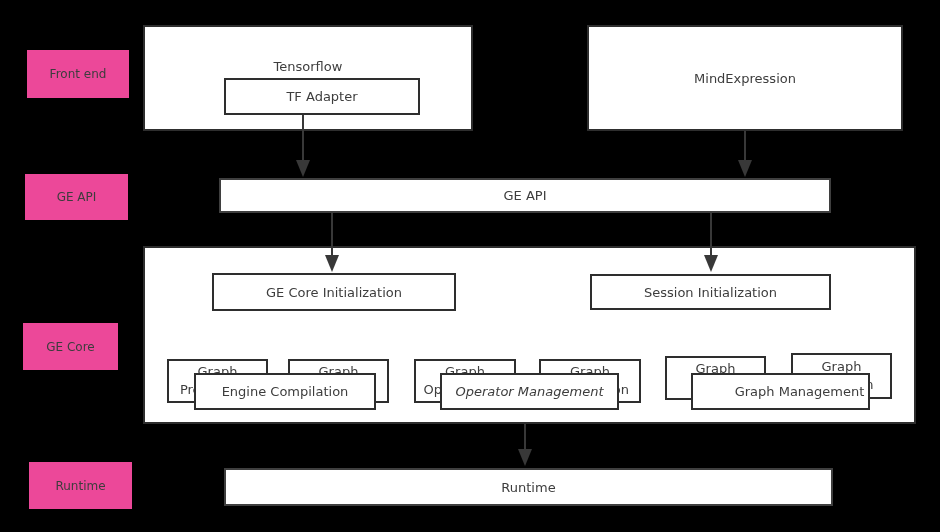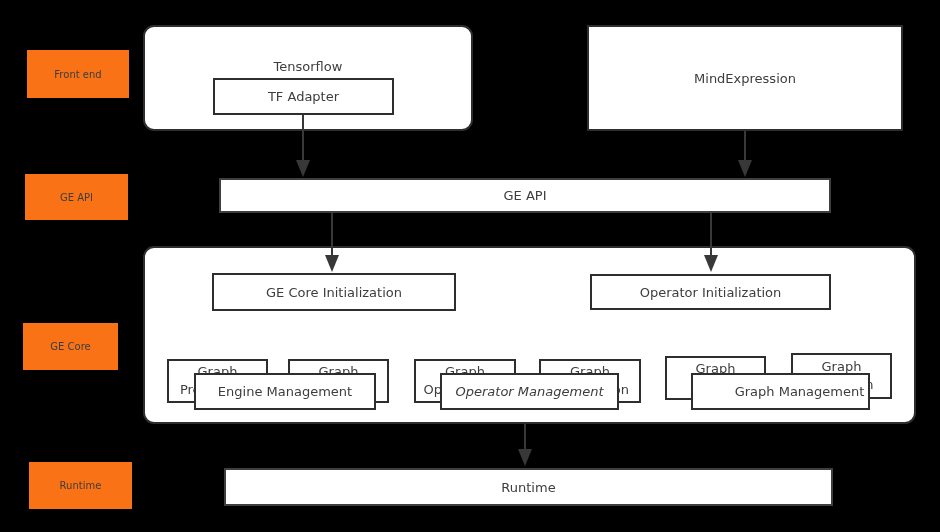--- a/index.html
+++ b/index.html
@@ -2,31 +2,31 @@
 <html><head>
 <meta charset="utf-8">
 <style>
   html,body { margin:0; padding:0; background:#000; }
   .canvas {
     position:relative; width:940px; height:532px; background:#000000;
     font-family:"DejaVu Sans","Liberation Sans",sans-serif;
     color:#3d3d3d; overflow:hidden;
   }
   .row-label {
-    position:absolute; background:#f97316; color:#3d3d3d;
+    position:absolute; background:#ec4899; color:#3d3d3d;
     display:flex; align-items:center; justify-content:center;
-    font-size:10px;
+    font-size:12px;
   }
   .box {
     position:absolute; background:#ffffff; border:2px solid #2e2e2e;
     box-sizing:border-box; display:flex; align-items:center; justify-content:center;
     font-size:13px; text-align:center; color:#3d3d3d;
   }
   .bar { border-color:#3f3f3f; }
-  .box.container { display:block;border-radius:11px; }
+  .box.container { display:block; }
   .top-text {
     position:absolute; left:0; right:0; top:32px; text-align:center;
     font-size:13px; color:#3d3d3d;
   }
   .two-line { white-space:pre-line; line-height:1.35;margin-top:38px; }
   .arrow-shaft { position:absolute; width:2px; background:#383838; z-index:10; }
   .arrow-head {
     position:absolute; width:0; height:0; z-index:10;
     border-left:7px solid transparent; border-right:7px solid transparent;
     border-top:17px solid #383838;
@@ -38,45 +38,45 @@
 <div class="canvas">
 
   <div class="row-label" style="left:27px; top:50px; width:102px; height:48px;">Front end</div>
   <div class="row-label" style="left:25px; top:174px; width:103px; height:46px;">GE API</div>
   <div class="row-label" style="left:23px; top:323px; width:95px; height:47px;">GE Core</div>
   <div class="row-label" style="left:29px; top:462px; width:103px; height:47px;">Runtime</div>
 
   <div class="box container" style="left:143px; top:25px; width:330px; height:106px;">
     <div class="top-text">Tensorflow</div>
   </div>
-  <div class="box" style="left:213px; top:78px; width:181px; height:37px;">TF Adapter</div>
+  <div class="box" style="left:224px; top:78px; width:196px; height:37px;">TF Adapter</div>
 
   <div class="box" style="left:587px; top:25px; width:316px; height:106px;">MindExpression</div>
 
   <div class="box bar" style="left:219px; top:178px; width:612px; height:35px;">GE API</div>
 
   <div class="box container" style="left:143px; top:246px; width:773px; height:178px;"></div>
 
   <div class="box" style="left:212px; top:273px; width:244px; height:38px;">GE Core Initialization</div>
-  <div class="box" style="left:590px; top:274px; width:241px; height:36px;">Operator Initialization</div>
+  <div class="box" style="left:590px; top:274px; width:241px; height:36px;">Session Initialization</div>
 
   <div class="box two-line" style="left:167px; top:321px; width:101px; height:44px;">Graph
 Preparation</div>
   <div class="box two-line" style="left:288px; top:321px; width:101px; height:44px;">Graph
 Partition</div>
   <div class="box two-line" style="left:414px; top:321px; width:102px; height:44px;">Graph
 Optimization</div>
   <div class="box two-line" style="left:539px; top:321px; width:102px; height:44px;">Graph
 Compilation</div>
   <div class="box two-line" style="left:665px; top:318px; width:101px; height:44px;">Graph
 Loading</div>
   <div class="box two-line" style="left:791px; top:315px; width:101px; height:46px;">Graph
 Execution</div>
 
-  <div class="box" style="left:194px; top:373px; width:182px; height:37px;">Engine Management</div>
+  <div class="box" style="left:194px; top:373px; width:182px; height:37px;">Engine Compilation</div>
   <div class="box" style="left:440px; top:373px; width:179px; height:37px;font-style:italic;">Operator Management</div>
   <div class="box" style="left:691px; top:373px; width:179px; height:37px;padding-left:38px;">Graph Management</div>
 
   <div class="box bar" style="left:224px; top:468px; width:609px; height:38px;">Runtime</div>
 
   <div>
     <div class="arrow-shaft" style="left:302px; top:115px; height:47px;"></div>
     <div class="arrow-head" style="left:296px; top:160px;"></div>
   </div>
   <div>

